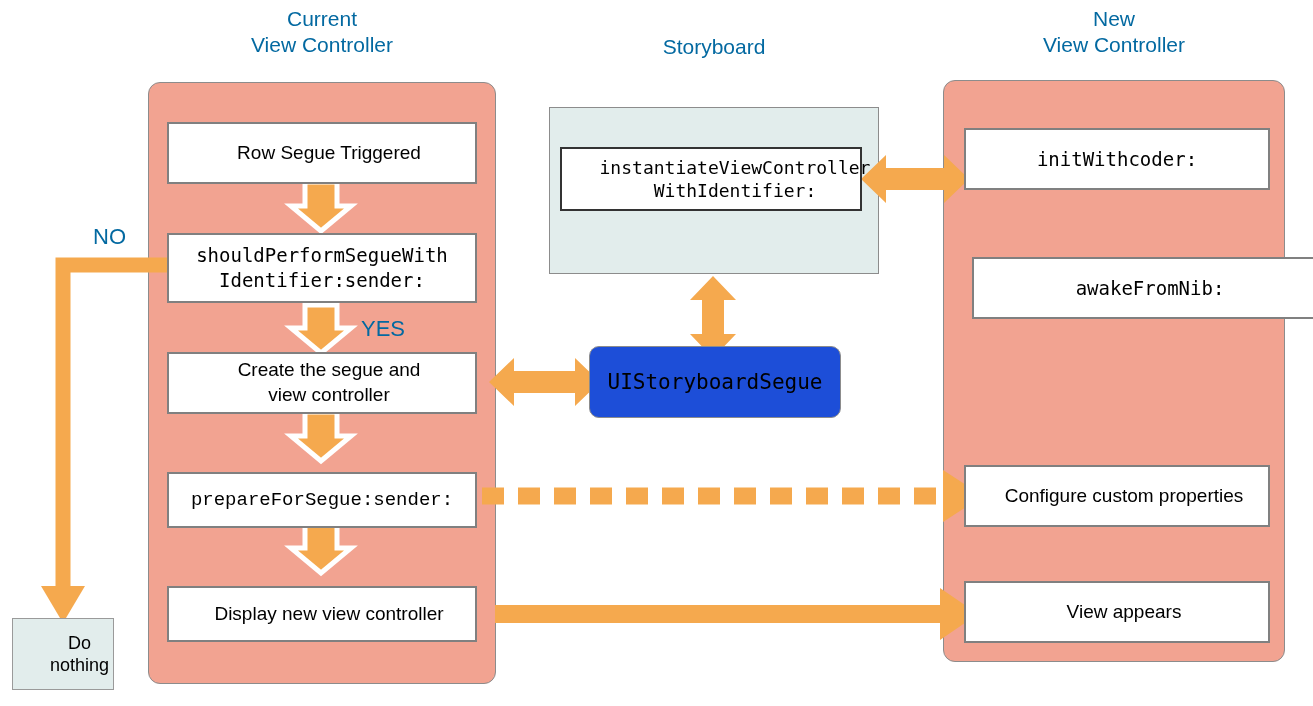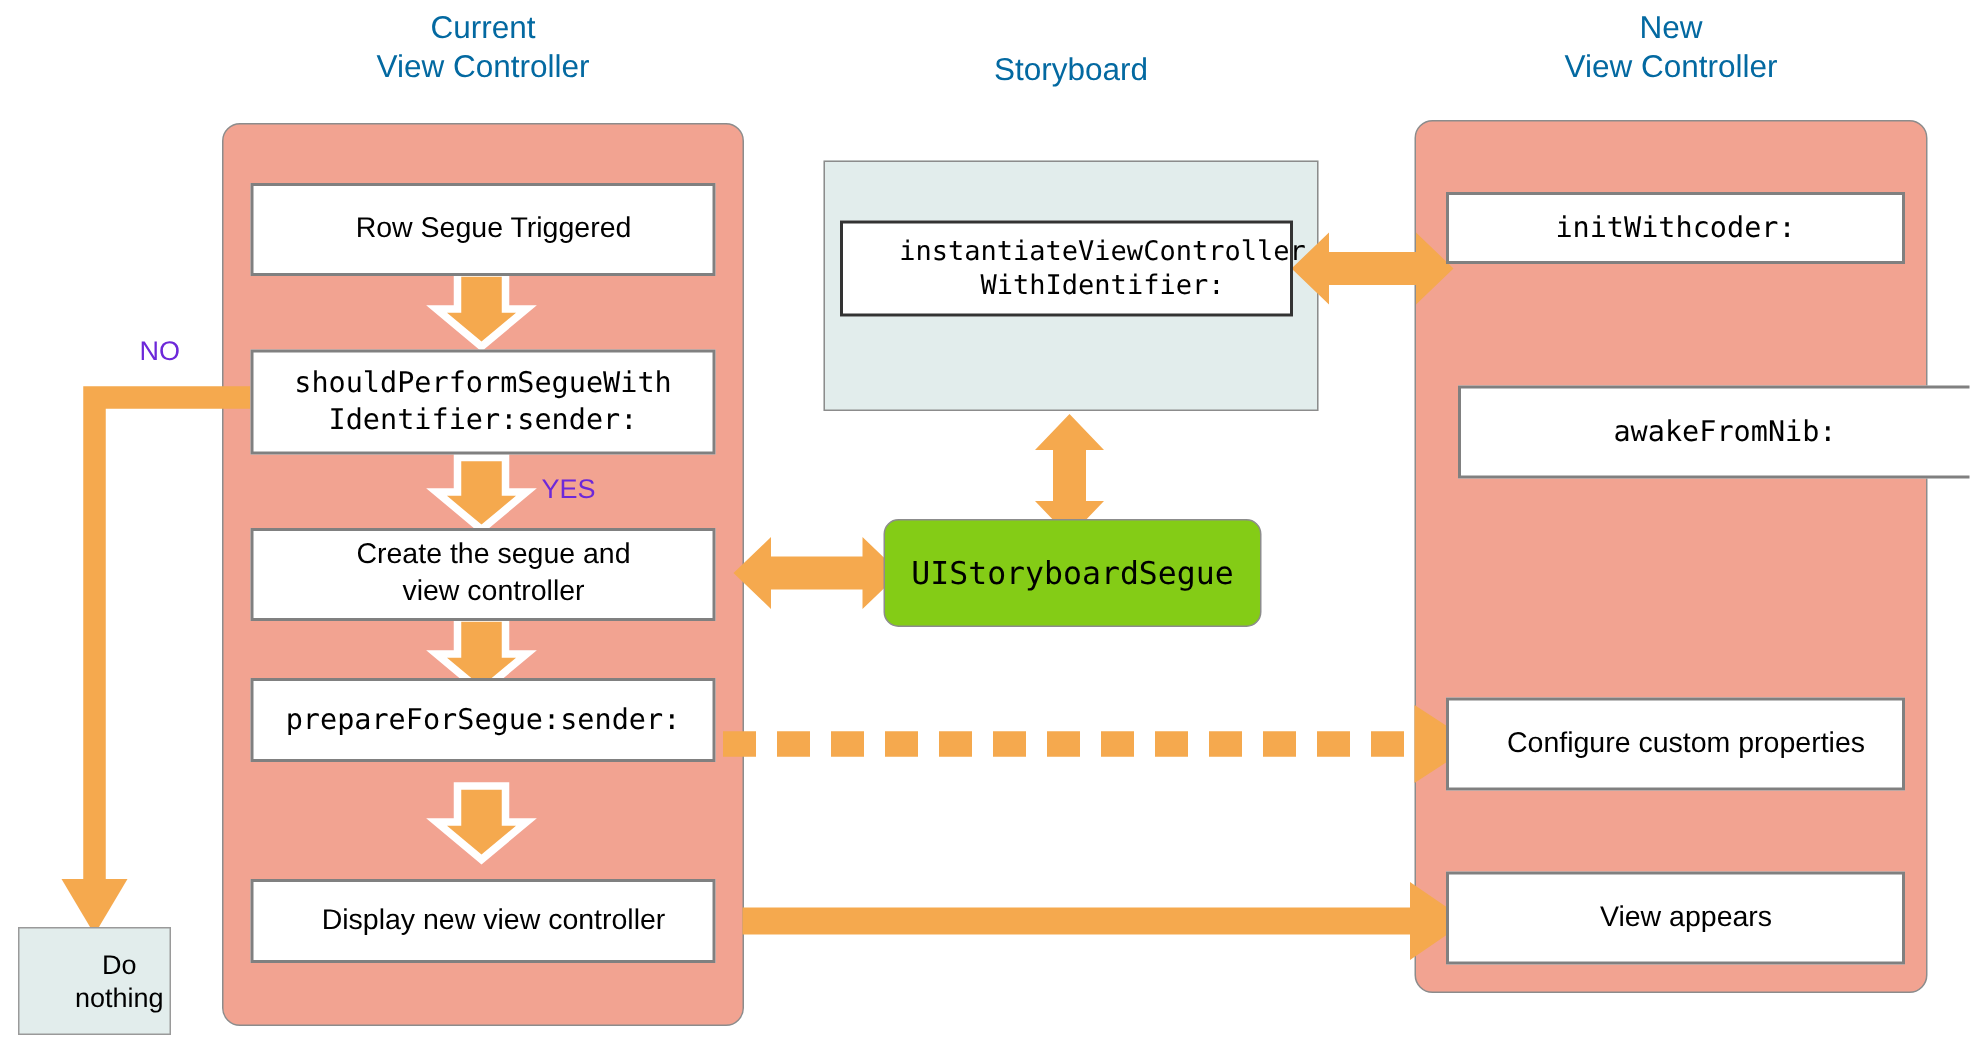--- a/index.html
+++ b/index.html
@@ -63,21 +63,21 @@
   }
   .node.mono {
     font-family: "DejaVu Sans Mono", monospace;
     font-size: 19px;
   }
   .node-inner-storyboard {
     border: 2px solid #333333;
   }
   .chip {
     position: absolute;
-    background: #84cc16;
+    background: #1d4ed8;
     border: 1px solid #8c8c8c;
     border-radius: 10px;
     box-sizing: border-box;
     display: flex;
     align-items: center;
     justify-content: center;
     font-family: "DejaVu Sans Mono", monospace;
     font-size: 21px;
     color: #000;
   }
@@ -93,22 +93,22 @@
     font-family: "Liberation Sans", sans-serif;
     font-size: 18px;
     color: #000;
     line-height: 1.25;
     white-space: pre-line;
     padding-left: 33px;
   }
   .edge-label {
     position: absolute;
     font-family: "Liberation Sans", sans-serif;
-    font-size: 18px;
-    color: #6d28d9;
+    font-size: 22px;
+    color: #0369a1;
   }
   svg.overlay {
     position: absolute;
     left: 0; top: 0;
     width: 1313px;
     height: 706px;
     pointer-events: none;
   }
 </style>
 </head>
@@ -187,30 +187,30 @@
   </svg>
 
   <div class="node sans" style="left:167px; top:122px; width:310px; height:62px;">Row Segue Triggered</div>
 
   <div class="node sans" style="left:167px; top:352px; width:310px; height:62px;">Create the segue and
 view controller</div>
 
   <div class="node mono" style="left:167px; top:233px; width:310px; height:70px;">shouldPerformSegueWith
 Identifier:sender:</div>
 
-  <div class="node mono" style="left:167px; top:452px; width:310px; height:56px;">prepareForSegue:sender:</div>
+  <div class="node mono" style="left:167px; top:472px; width:310px; height:56px;font-family:Liberation Mono, monospace;">prepareForSegue:sender:</div>
 
   <div class="node sans" style="left:167px; top:586px; width:310px; height:56px;">Display new view controller</div>
 
   <div class="node mono node-inner-storyboard" style="left:560px; top:147px; width:302px; height:64px; font-size:18px;padding-left:48px;">instantiateViewController
 WithIdentifier:</div>
 
   <div class="chip" style="left:589px; top:346px; width:252px; height:72px;">UIStoryboardSegue</div>
 
-  <div class="node mono" style="left:964px; top:128px; width:306px; height:48px;">initWithcoder:</div>
+  <div class="node mono" style="left:964px; top:128px; width:306px; height:62px;">initWithcoder:</div>
 
   <div class="node mono" style="left:972px; top:257px; width:356px; height:62px;">awakeFromNib:</div>
 
   <div class="node sans" style="left:964px; top:465px; width:306px; height:62px;">Configure custom properties</div>
 
   <div class="node sans" style="left:964px; top:581px; width:306px; height:62px;text-align:center;">View appears</div>
 
   <div class="donothing" style="left:12px; top:618px; width:102px; height:72px;">Do
 nothing</div>
 

